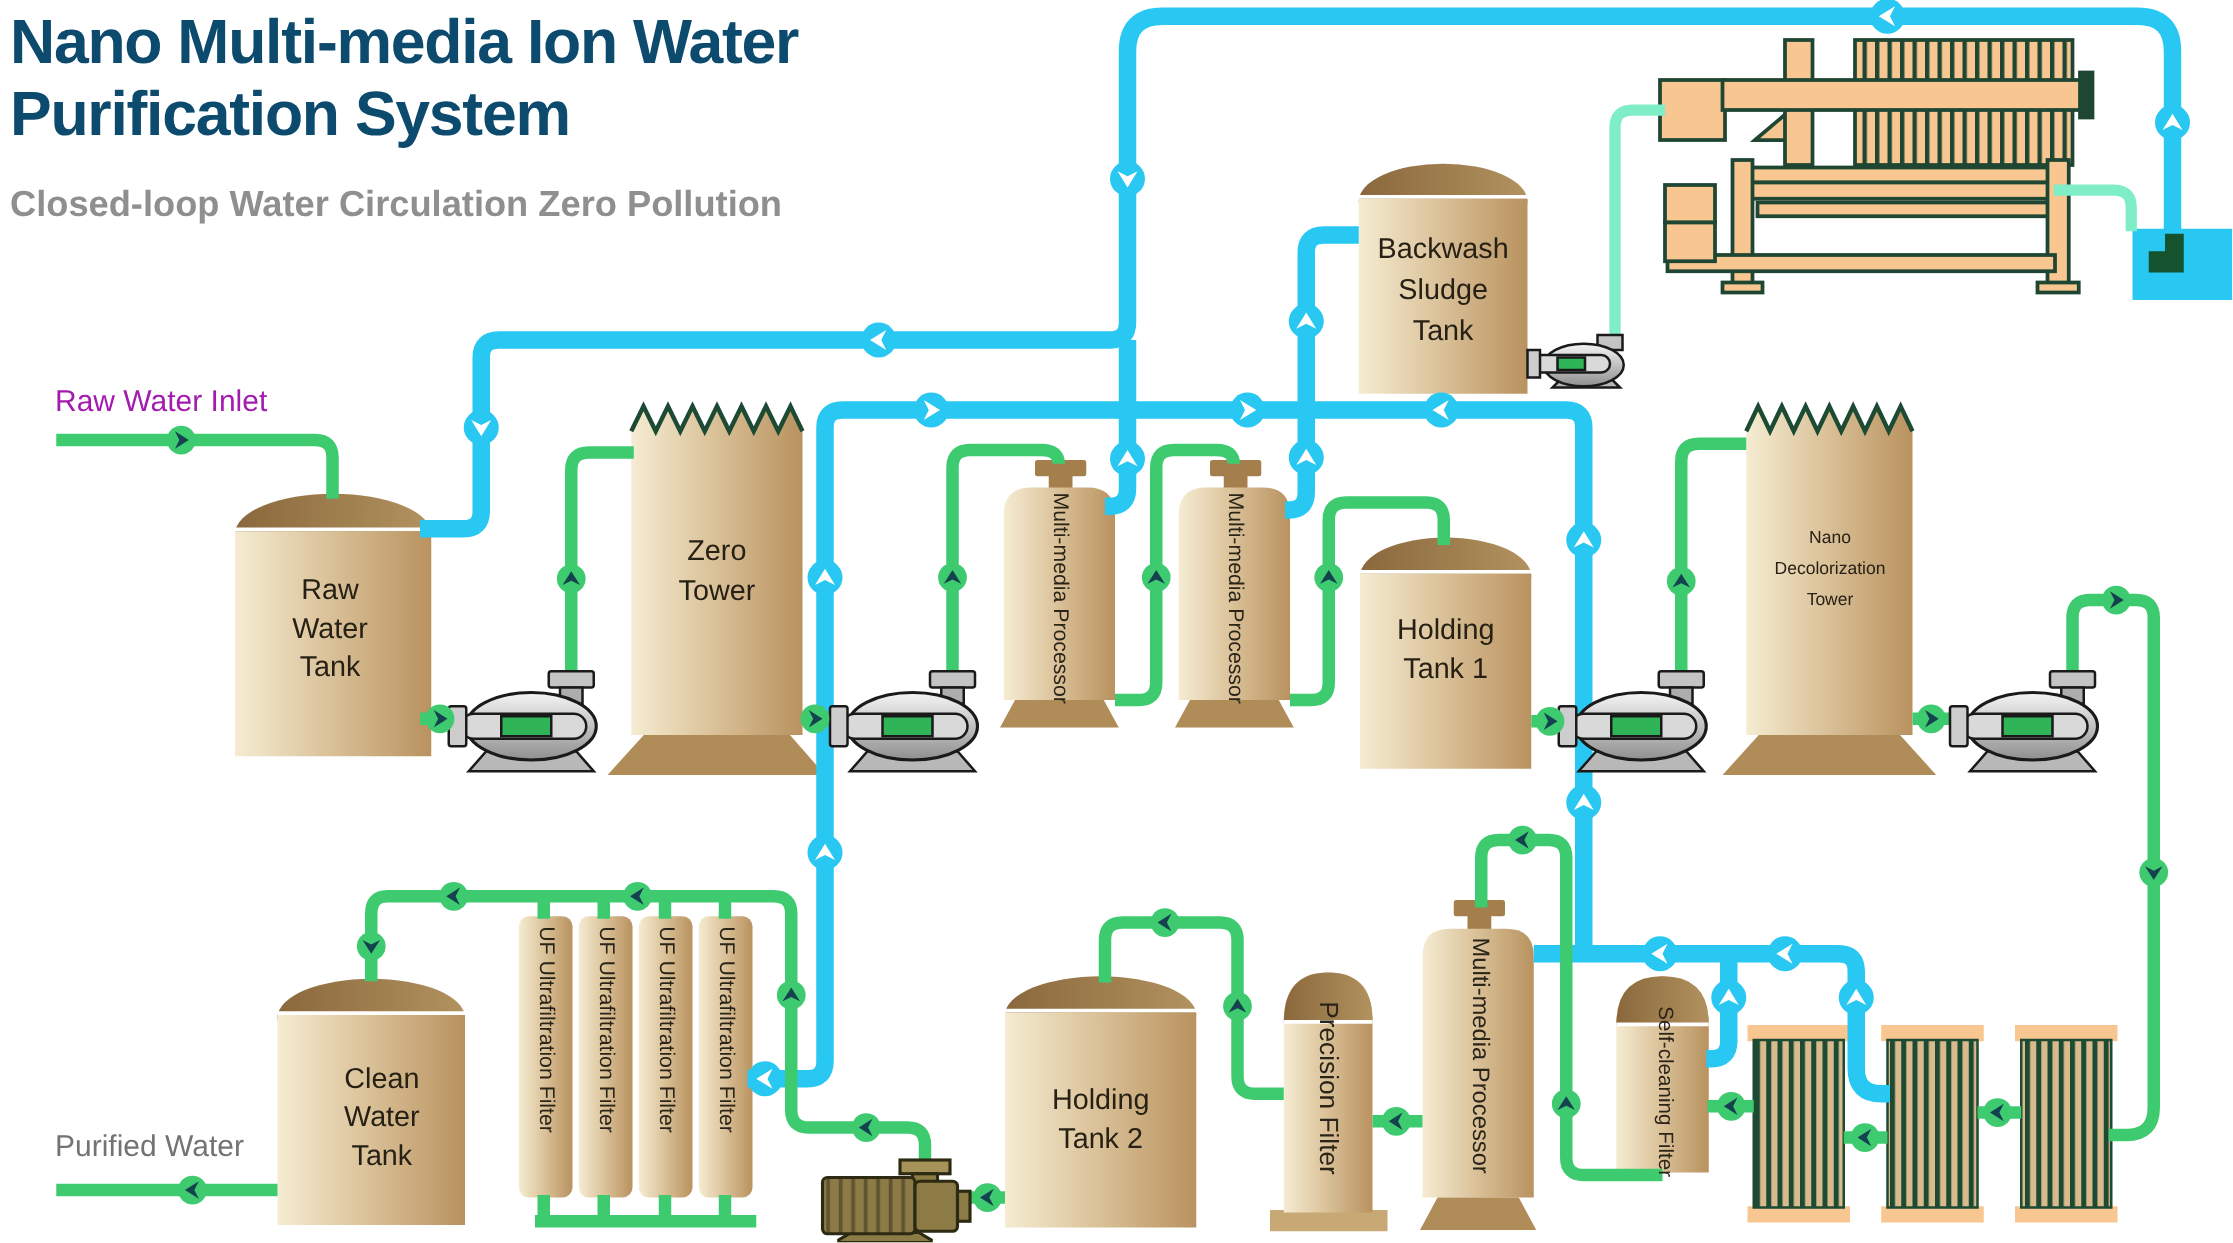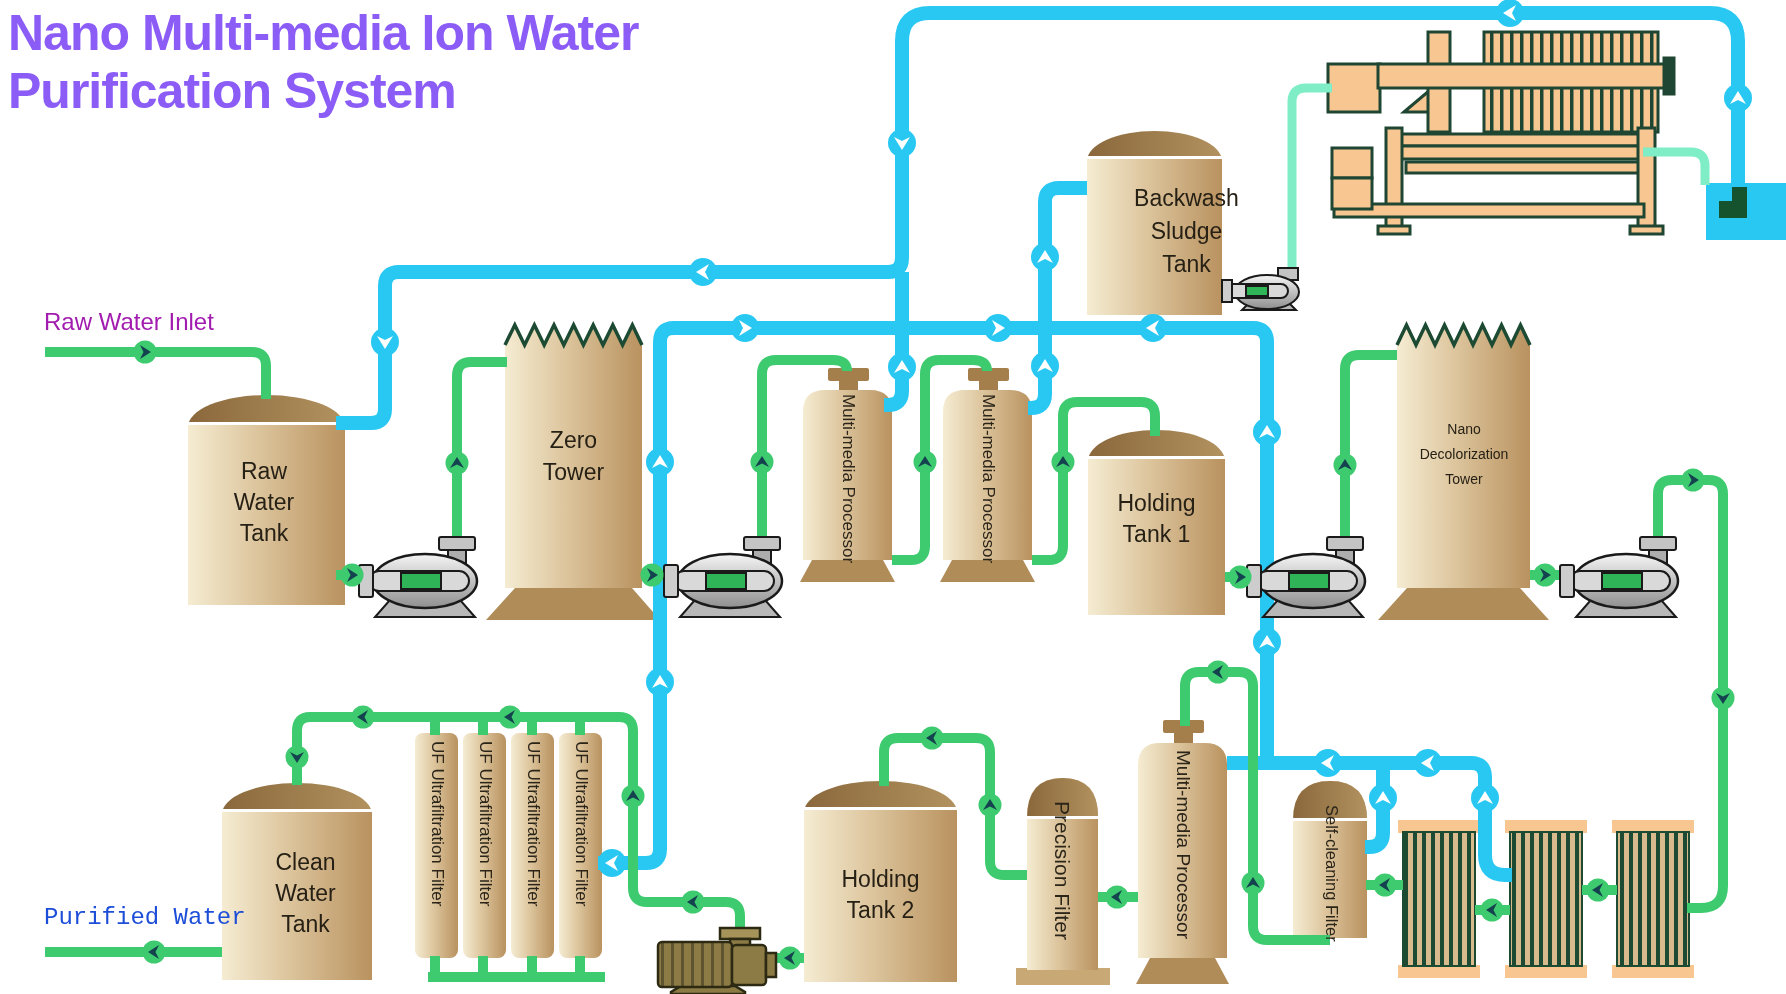--- a/index.html
+++ b/index.html
@@ -2,28 +2,28 @@
 <html><head>
 <meta charset="utf-8">
 <style>
   html,body{margin:0;padding:0;background:#fff;}
   .canvas{position:relative;width:1786px;height:994px;background:#fff;overflow:hidden;
           font-family:"Liberation Sans",sans-serif;}
   .canvas svg{position:absolute;left:0;top:0;}
   .lbl{position:absolute;color:#262015;text-align:center;white-space:pre-line;pointer-events:none;line-height:1.3;}
   .vlbl{position:absolute;color:#2a2419;white-space:nowrap;transform-origin:0 0;transform:rotate(90deg);
         pointer-events:none;text-align:left;}
-  #title{left:8px;top:4px;width:860px;font-size:50px;line-height:1.16;font-weight:800;color:#8b5cf6;
+  #title{left:8px;top:4px;width:860px;font-size:50px;line-height:1.16;font-weight:800;color:#0c4a6e;
          text-align:left;letter-spacing:-1px;}
   #subtitle{left:8px;top:146px;width:700px;font-size:29px;font-weight:700;color:#8f8f8f;text-align:left;}
   #raw-inlet{left:44px;top:306px;width:220px;font-size:24px;font-weight:500;color:#a21caf;text-align:left;}
-  #purified{left:44px;top:902px;width:220px;font-size:24px;font-weight:500;color:#1d4ed8;text-align:left;font-family:Liberation Mono, monospace;}
+  #purified{left:44px;top:902px;width:220px;font-size:24px;font-weight:500;color:#737373;text-align:left;}
   #lbl-rawtank{left:188px;top:456px;width:152px;font-size:23px;line-height:31px;}
   #lbl-redox{left:505px;top:424px;width:137px;font-size:23px;line-height:32px;}
-  #lbl-backwash{left:1087px;top:182px;width:135px;font-size:23px;line-height:33px;padding-left:32px;}
+  #lbl-backwash{left:1087px;top:182px;width:135px;font-size:23px;line-height:33px;}
   #lbl-holding1{left:1088px;top:488px;width:137px;font-size:23px;line-height:31px;}
   #lbl-nano{left:1389px;top:417px;width:150px;font-size:14px;line-height:25px;}
   #lbl-clean{left:222px;top:847px;width:167px;font-size:23px;line-height:31px;}
   #lbl-holding2{left:804px;top:864px;width:153px;font-size:23px;line-height:31px;}
   #lbl-mmp1{left:858px;top:394px;font-size:17px;}
   #lbl-mmp2{left:998px;top:394px;font-size:17px;}
   #lbl-mmp3{left:1194px;top:750px;font-size:19px;}
   #lbl-precision{left:1074px;top:801px;font-size:21px;}
   #lbl-selfclean{left:1341px;top:805px;font-size:16.5px;}
   #lbl-uf1{left:447px;top:741px;font-size:17px;}
@@ -315,20 +315,21 @@
     <use href="#arr-g" transform="translate(633,796) rotate(-90)"></use>
     <use href="#arr-g" transform="translate(510,717) rotate(180)"></use>
     <use href="#arr-g" transform="translate(363,717) rotate(180)"></use>
     <use href="#arr-g" transform="translate(297,757) rotate(90)"></use>
     <use href="#arr-g" transform="translate(154,952) rotate(180)"></use>
   </g>
 </svg>
 
   <div class="lbl" id="title">Nano Multi-media Ion Water
 Purification System</div>
+  <div class="lbl" id="subtitle">Closed-loop Water Circulation Zero Pollution</div>
   <div class="lbl" id="raw-inlet">Raw Water Inlet</div>
   <div class="lbl" id="purified">Purified Water</div>
   <div class="lbl" id="lbl-rawtank">Raw
 Water
 Tank</div>
   <div class="lbl" id="lbl-redox">Zero
 Tower</div>
   <div class="lbl" id="lbl-backwash">Backwash
 Sludge
 Tank</div>

